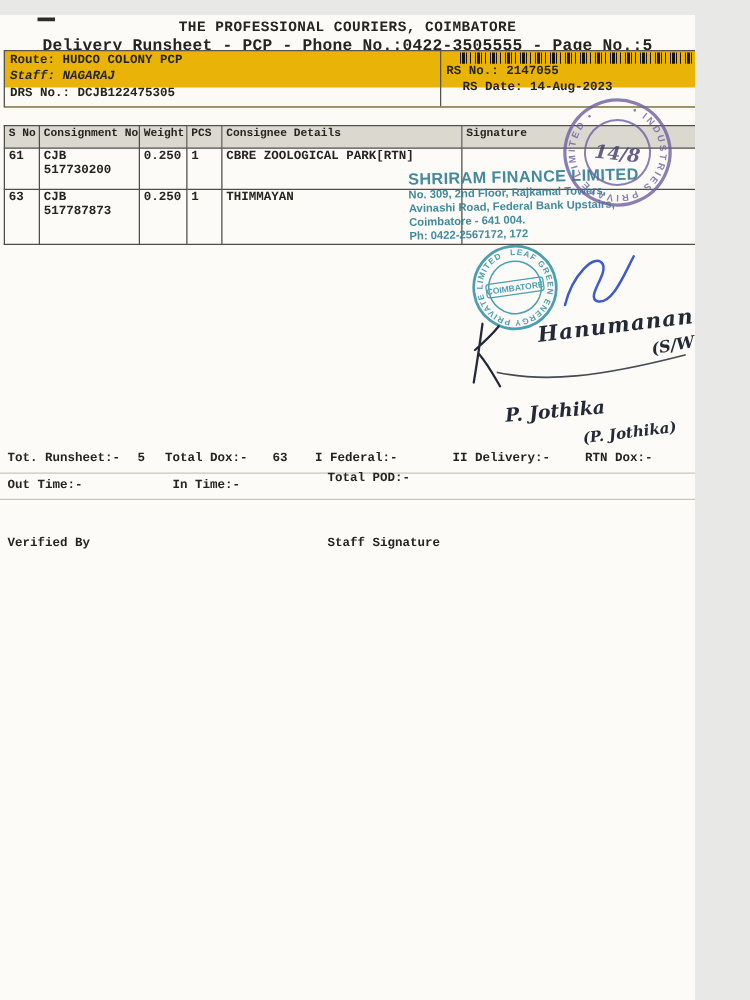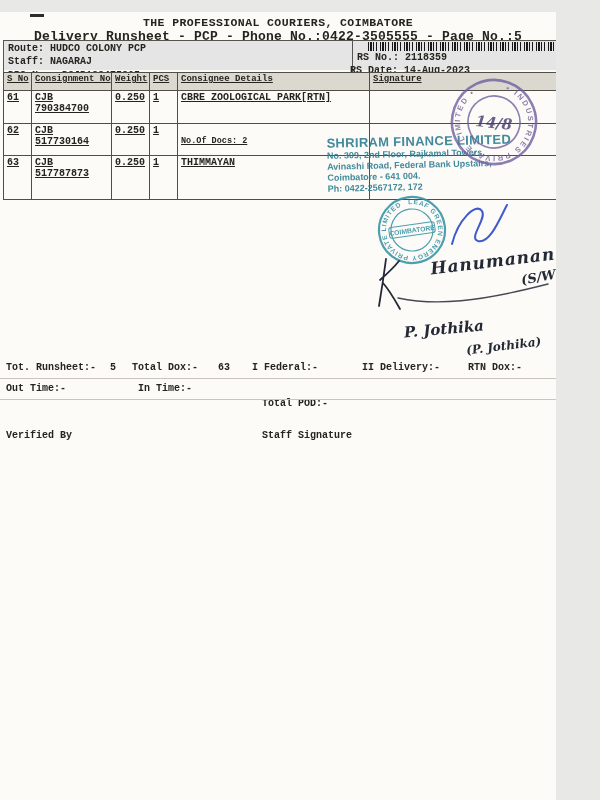--- a/index.html
+++ b/index.html
@@ -3,31 +3,31 @@
 <meta charset="utf-8">
 <style>
   html,body{margin:0;padding:0;}
   body{width:600px;height:800px;background:#e8e8e6;}
   .page{position:relative;width:556px;height:800px;background:#fcfbf7;overflow:hidden;
         color:#26241e;font-family:"Liberation Mono","DejaVu Sans Mono",monospace;font-weight:bold;margin-top:12px;}
 
   .title{position:absolute;top:4px;left:0;width:100%;text-align:center;font-size:11.5px;letter-spacing:.4px;}
   .subtitle{position:absolute;top:17px;left:0;width:100%;text-align:center;font-size:13px;letter-spacing:.2px;}
 
-  .infobox{position:absolute;left:3px;top:28px;width:594px;height:44px;background:#e5e5e5;border:1px solid #57554e;}
+  .infobox{position:absolute;left:3px;top:28px;width:594px;height:44px;background:#eab308;border:1px solid #57554e;}
   .white-band{position:absolute;left:0;bottom:0;width:100%;height:15px;background:#fbfaf5;}
   .info-line{position:absolute;left:4px;font-size:10px;white-space:pre;}
-  .route{top:2px;} .staff{top:15px;} .drs{top:29px;}
+  .route{top:2px;} .staff{top:15px;font-style:italic;} .drs{top:29px;}
   .vdivider{position:absolute;left:348px;top:0;width:1px;height:100%;background:#57554e;}
   .barcode{position:absolute;left:364px;top:1px;width:191px;height:9px;
     background:repeating-linear-gradient(90deg,#17171a 0 1px,transparent 1px 2px,#17171a 2px 4px,transparent 4px 5px,#17171a 5px 6px,transparent 6px 8px,#17171a 8px 9px,transparent 9px 12px);}
   .rsno{position:absolute;left:353px;top:11px;font-size:10px;white-space:pre;}
-  .rsdate{position:absolute;left:346px;top:24px;font-size:10px;white-space:pre;}
+  .rsdate{position:absolute;left:366px;top:24px;font-size:10px;white-space:pre;}
 
-  table.runsheet{position:absolute;left:3px;top:60px;width:594px;border-collapse:collapse;table-layout:fixed;font-size:10px;text-decoration:underline;}
+  table.runsheet{position:absolute;left:3px;top:88px;width:594px;border-collapse:collapse;table-layout:fixed;font-size:10px;}
   .runsheet th,.runsheet td{border:1px solid #504e47;padding:1px 3px;vertical-align:top;text-align:left;font-weight:bold;color:#26241e;}
   .runsheet thead th{background:#dbd8d0;font-size:9px;height:15px;overflow:hidden;white-space:nowrap;}
   .c-pcs{text-align:center;}
   .docs-note{font-size:8.5px;margin-top:11px;}
 
   .f{position:absolute;font-size:10px;white-space:pre;}
   .rule{position:absolute;left:0;width:600px;height:1px;background:#c9c6be;}
 
   .overlay-el{position:absolute;pointer-events:none;}
   .stamp-shriram{left:327px;top:121px;width:246px;color:#2f7e93;transform:rotate(-1.3deg);opacity:.9;
@@ -60,21 +60,21 @@
   <div class="title">THE PROFESSIONAL COURIERS, COIMBATORE</div>
   <div class="subtitle">Delivery Runsheet - PCP - Phone No.:0422-3505555 - Page No.:5</div>
 
   <div class="infobox">
     <div class="white-band"></div>
     <div class="info-line route">Route: HUDCO COLONY PCP</div>
     <div class="info-line staff">Staff: NAGARAJ</div>
     <div class="info-line drs">DRS No.: DCJB122475305</div>
     <div class="vdivider"></div>
     <div class="barcode"></div>
-    <div class="rsno">RS No.: 2118359</div>
+    <div class="rsno">RS No.: 2147055</div>
     <div class="rsdate">RS Date: 14-Aug-2023</div>
   </div>
 
   <table class="runsheet">
     <colgroup>
       <col style="width:28px">
         <col style="width:80px">
         <col style="width:38px">
       <col style="width:28px">
         <col style="width:192px">
@@ -86,37 +86,26 @@
         <th>Consignment No</th>
         <th>Weight</th>
         <th>PCS</th>
         <th>Consignee Details</th>
         <th>Signature</th>
       </tr>
     </thead>
     <tbody>
       <tr style="height:33px">
         <td>61</td>
-        <td>CJB 790384700</td>
+        <td>CJB 517730200</td>
         <td>0.250</td>
         <td class="c-pcs">1</td>
         <td>
             <div>CBRE ZOOLOGICAL PARK[RTN]</div>
           </td>
-        <td></td>
-      </tr>
-      <tr style="height:32px">
-        <td>62</td>
-        <td>CJB 517730164</td>
-        <td>0.250</td>
-        <td class="c-pcs">1</td>
-        <td>
-          <div></div>
-          <div class="docs-note">No.Of Docs: 2</div>
-        </td>
         <td></td>
       </tr>
       <tr style="height:44px">
         <td>63</td>
         <td>CJB 517787873</td>
         <td>0.250</td>
         <td class="c-pcs">1</td>
         <td>
             <div>THIMMAYAN</div>
           </td>
@@ -130,21 +119,21 @@
   <span class="f" style="left:132px;top:350px">Total Dox:-</span>
   <span class="f" style="left:218px;top:350px">63</span>
   <span class="f" style="left:252px;top:350px">I Federal:-</span>
   <span class="f" style="left:362px;top:350px">II Delivery:-</span>
   <span class="f" style="left:468px;top:350px">RTN Dox:-</span>
 
   <div class="rule" style="top:366px"></div>
 
   <span class="f" style="left:6px;top:371px">Out Time:-</span>
   <span class="f" style="left:138px;top:371px">In Time:-</span>
-  <span class="f" style="left:262px;top:386px">Total POD:-</span>
+  <span class="f" style="left:262px;top:366px">Total POD:-</span>
 
   <div class="rule" style="top:387px"></div>
 
 
   <span class="f" style="left:6px;top:418px">Verified By</span>
   <span class="f" style="left:262px;top:418px">Staff Signature</span>
 
   <div class="overlay-el stamp-shriram">
     <div class="ss-name">SHRIRAM FINANCE LIMITED</div>
     <div class="ss-line">No. 309, 2nd Floor, Rajkamal Towers,</div>

